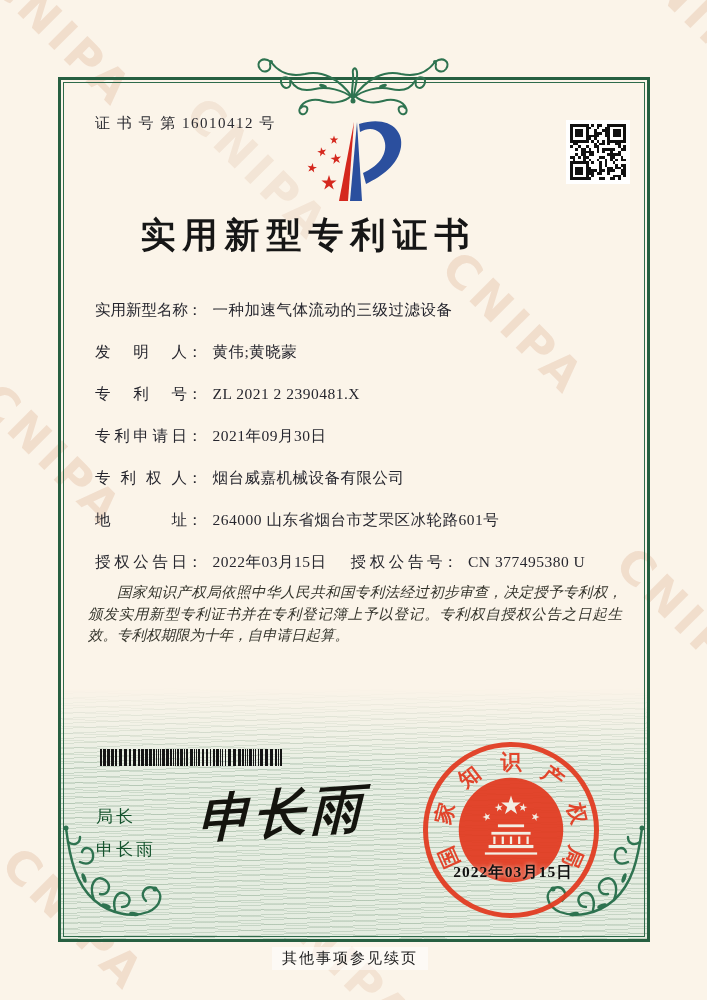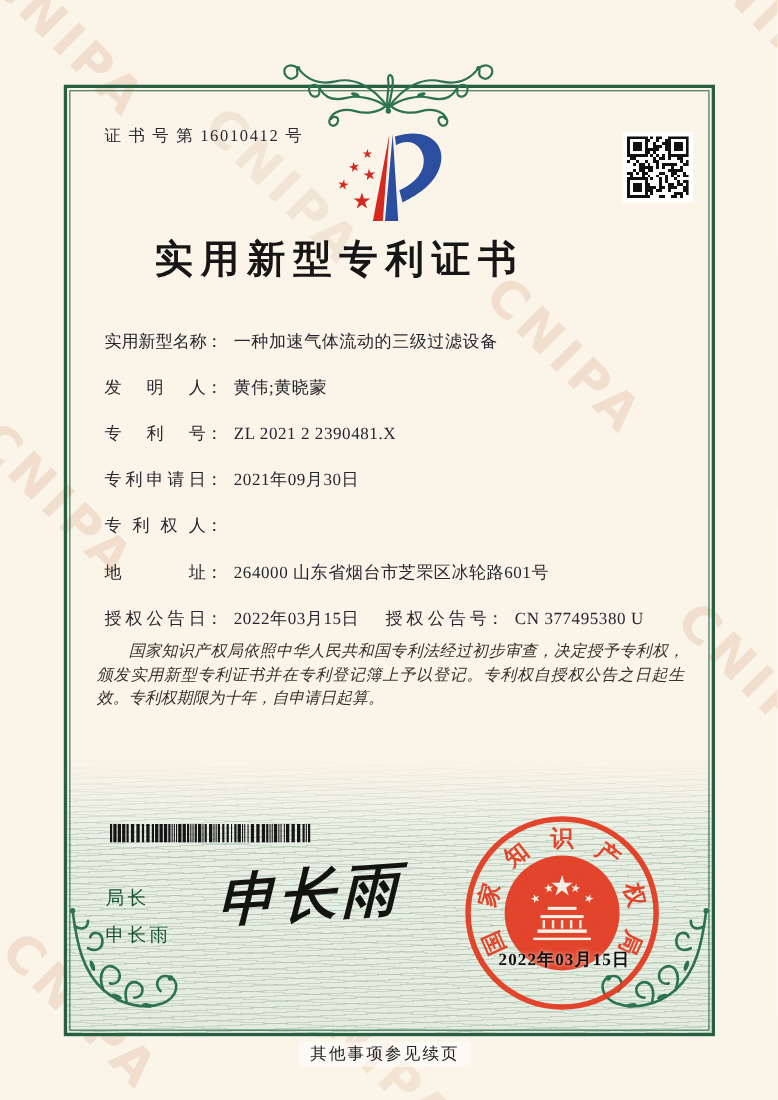--- a/index.html
+++ b/index.html
@@ -439,20 +439,21 @@
           <span class="field-value">2021年09月30日</span>
         </div>
         <div class="field-row">
           <span class="field-label">
             <span>专</span>
             <span>利</span>
             <span>权</span>
             <span>人</span>
           </span>
           <span class="field-colon">：</span>
+          <span class="field-value">烟台威嘉机械设备有限公司</span>
         </div>
         <div class="field-row">
           <span class="field-label">
             <span>地</span>
             <span>址</span>
           </span>
           <span class="field-colon">：</span>
           <span class="field-value">264000 山东省烟台市芝罘区冰轮路601号</span>
         </div>
         <div class="field-row">

